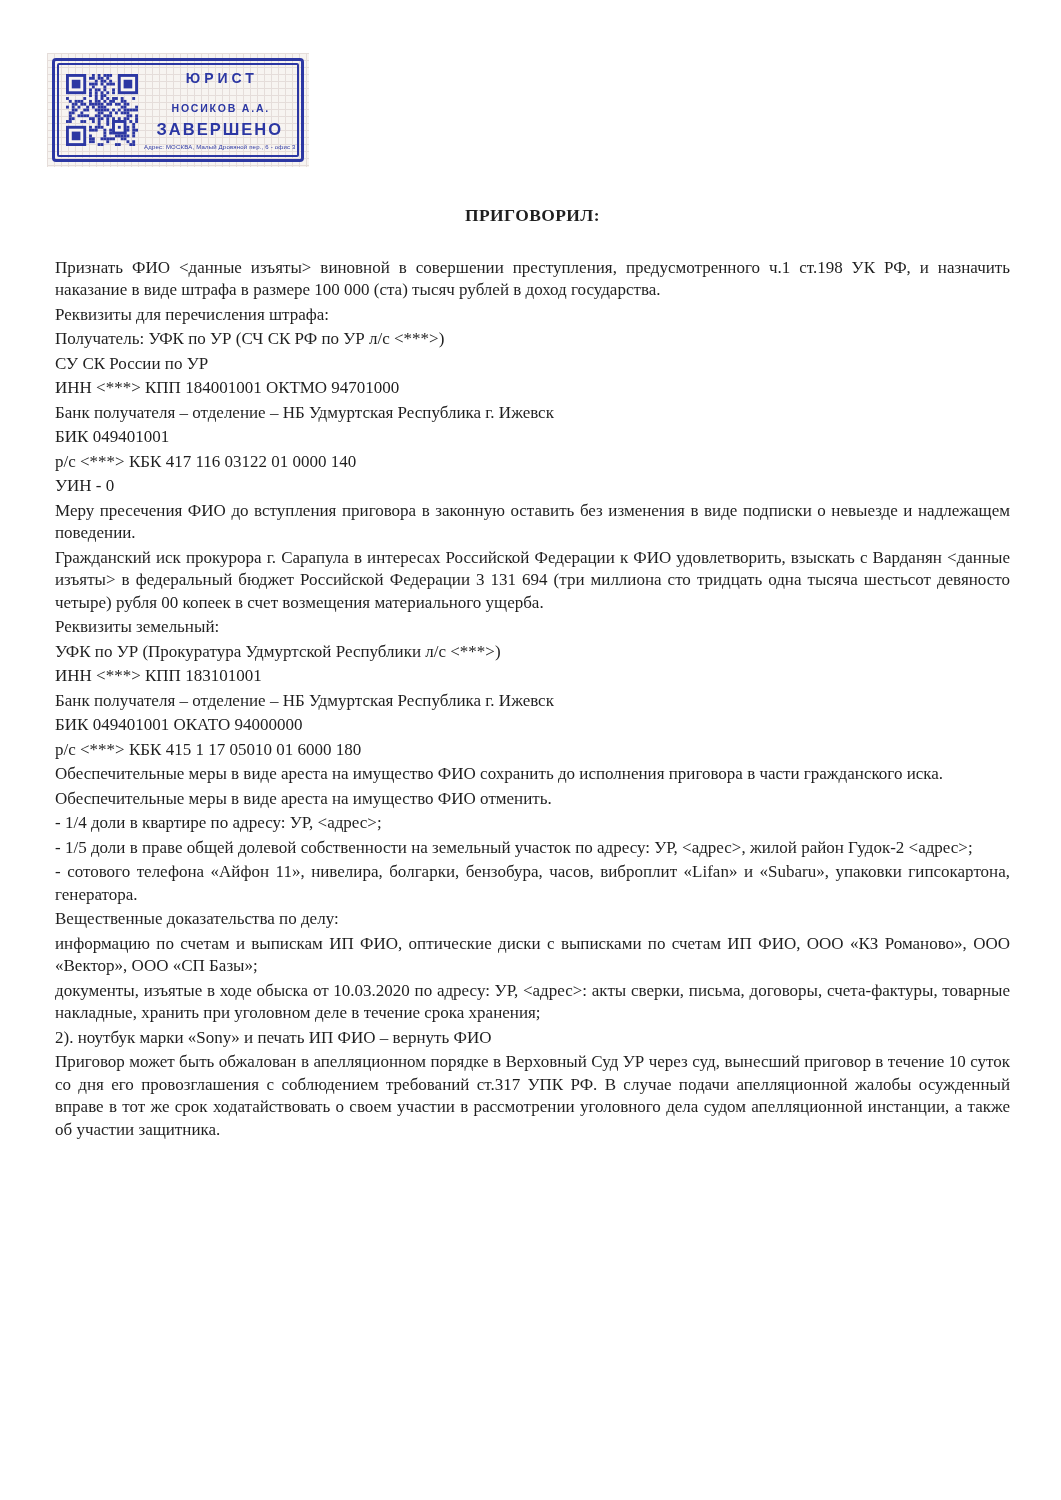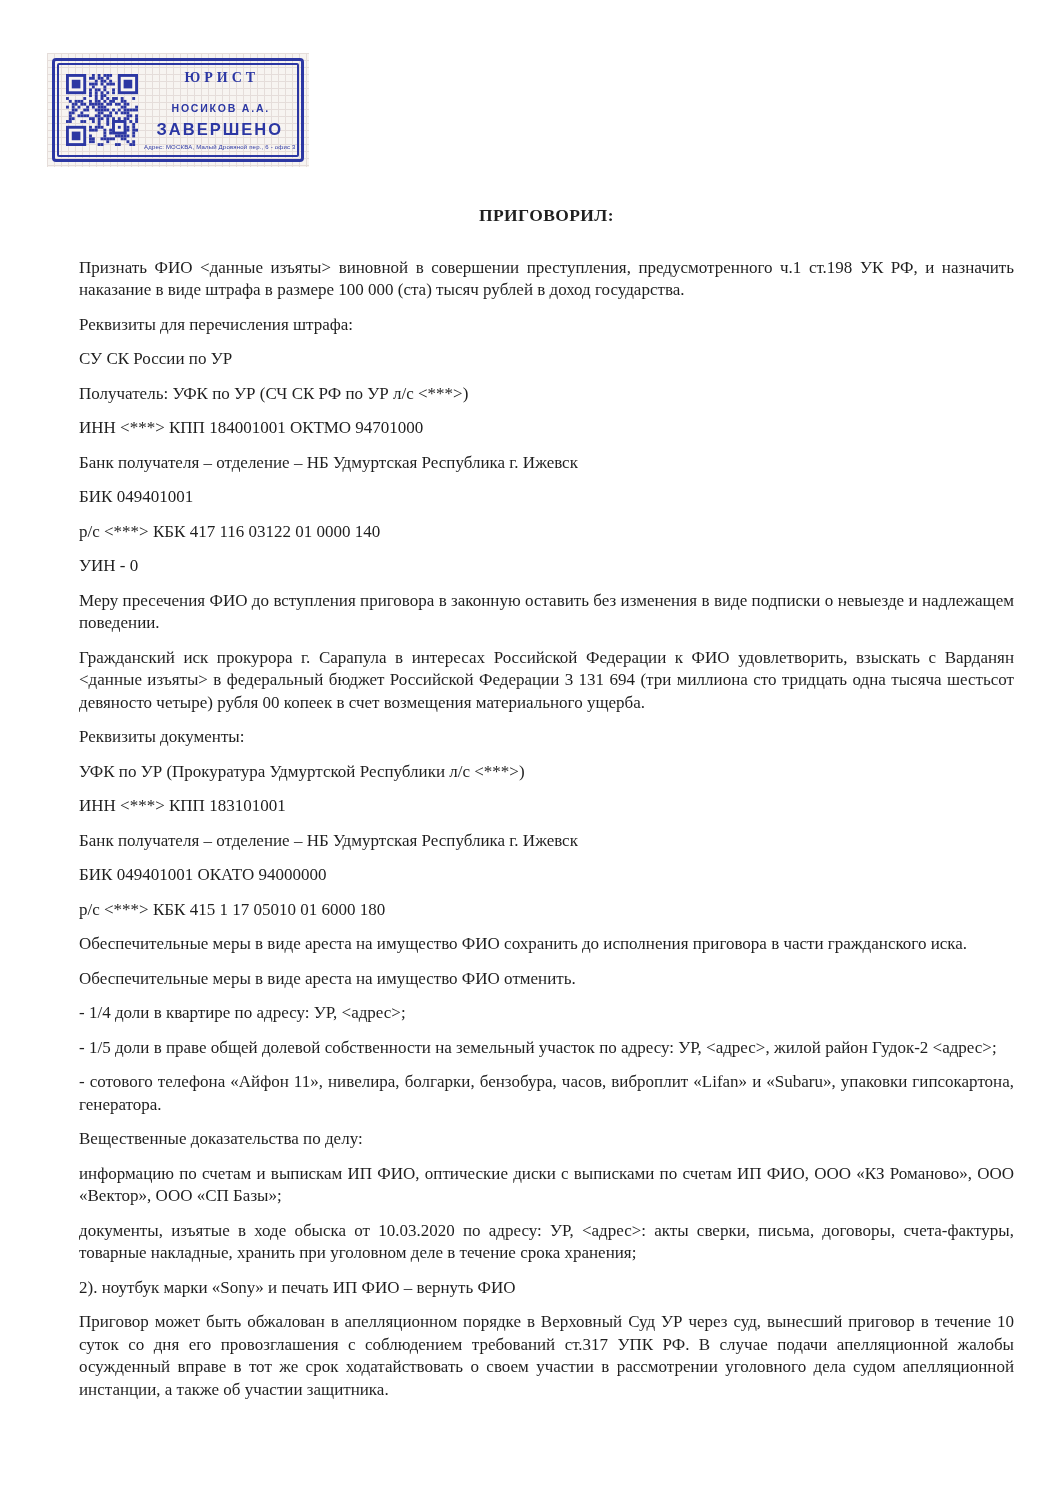--- a/index.html
+++ b/index.html
@@ -25,31 +25,31 @@
     border:2px solid var(--stamp-blue,#2c37a3);border-radius:2px;
     display:flex;align-items:center;
   }
   .qr{width:72px;height:72px;margin-left:7px;flex:0 0 auto;}
   .stamp-text{
     flex:1;display:flex;flex-direction:column;align-items:center;justify-content:center;
     color:var(--stamp-blue,#2c37a3);
     font-family:"Liberation Sans","DejaVu Sans",sans-serif;
     text-align:center;line-height:1;padding:0 4px 0 6px;
   }
-  .stamp-title{font-size:14px;font-weight:700;letter-spacing:4px;padding-left:4px;font-family:Liberation Serif, serif;}
+  .stamp-title{font-size:14px;font-weight:700;letter-spacing:4px;padding-left:4px;}
   .stamp-name{font-size:10.5px;font-weight:700;letter-spacing:1.8px;margin-top:18px;padding-left:2px;}
   .stamp-status{
     font-family:Liberation Sans, sans-serif;
     font-size:16.5px;font-weight:700;letter-spacing:2px;margin-top:8px;
   }
   .stamp-address{font-size:6px;letter-spacing:.2px;margin-top:6px;white-space:nowrap;}
   
-  .content{position:absolute;left:67px;top:204px;width:959px;font-size:17px;line-height:22.5px;}
+  .content{position:absolute;left:53px;top:204px;width:959px;font-size:17px;line-height:22.5px;}
   .doc-title{font-size:17.5px;font-weight:700;text-align:center;letter-spacing:.4px;margin:0 0 30px 0;}
-  .content p{margin:12px;}
+  .content p{margin:2px;}
   .content p.j{text-align:justify;}
   .signature{margin-top:22.5px;}
 </style>
 </head>
 <body>
 
 <div class="page">
 
   <div class="stamp-block">
     <div class="stamp-frame">
@@ -280,30 +280,30 @@
           <div class="stamp-address">Адрес: МОСКВА, Малый Дровяной пер., 6 - офис 3</div>
         </div>
       </div>
     </div>
   </div>
 
   <div class="content">
     <h1 class="doc-title">ПРИГОВОРИЛ:</h1>
     <p class="j">Признать ФИО &lt;данные изъяты&gt; виновной в совершении преступления, предусмотренного ч.1 ст.198 УК РФ, и назначить наказание в виде штрафа в размере 100 000 (ста) тысяч рублей в доход государства.</p>
     <p>Реквизиты для перечисления штрафа:</p>
+    <p>Получатель: УФК по УР (СЧ СК РФ по УР л/с &lt;***&gt;)</p>
     <p>СУ СК России по УР</p>
-    <p>Получатель: УФК по УР (СЧ СК РФ по УР л/с &lt;***&gt;)</p>
     <p>ИНН &lt;***&gt; КПП 184001001 ОКТМО 94701000</p>
     <p>Банк получателя – отделение – НБ Удмуртская Республика г. Ижевск</p>
     <p>БИК 049401001</p>
     <p>р/с &lt;***&gt; КБК 417 116 03122 01 0000 140</p>
     <p>УИН - 0</p>
     <p class="j">Меру пресечения ФИО до вступления приговора в законную оставить без изменения в виде подписки о невыезде и надлежащем поведении.</p>
     <p class="j">Гражданский иск прокурора г. Сарапула в интересах Российской Федерации к ФИО удовлетворить, взыскать с Варданян &lt;данные изъяты&gt; в федеральный бюджет Российской Федерации 3 131 694 (три миллиона сто тридцать одна тысяча шестьсот девяносто четыре) рубля 00 копеек в счет возмещения материального ущерба.</p>
-    <p>Реквизиты документы:</p>
+    <p>Реквизиты земельный:</p>
     <p>УФК по УР (Прокуратура Удмуртской Республики л/с &lt;***&gt;)</p>
     <p>ИНН &lt;***&gt; КПП 183101001</p>
     <p>Банк получателя – отделение – НБ Удмуртская Республика г. Ижевск</p>
     <p>БИК 049401001 ОКАТО 94000000</p>
     <p>р/с &lt;***&gt; КБК 415 1 17 05010 01 6000 180</p>
     <p class="j">Обеспечительные меры в виде ареста на имущество ФИО сохранить до исполнения приговора в части гражданского иска.</p>
     <p>Обеспечительные меры в виде ареста на имущество ФИО отменить.</p>
     <p>- 1/4 доли в квартире по адресу: УР, &lt;адрес&gt;;</p>
     <p class="j">- 1/5 доли в праве общей долевой собственности на земельный участок по адресу: УР, &lt;адрес&gt;, жилой район Гудок-2 &lt;адрес&gt;;</p>
     <p class="j">- сотового телефона «Айфон 11», нивелира, болгарки, бензобура, часов, виброплит «Lifan» и «Subaru», упаковки гипсокартона, генератора.</p>

